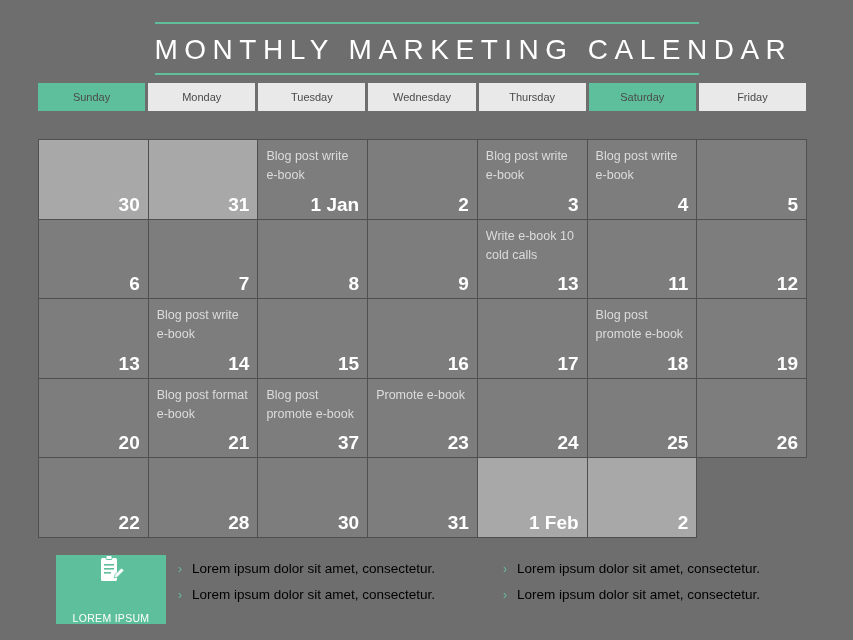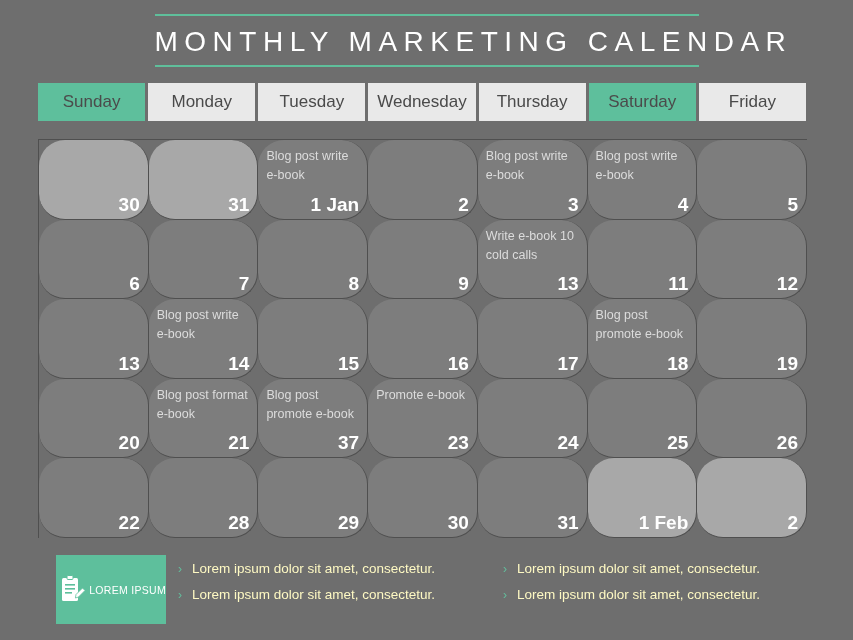--- a/index.html
+++ b/index.html
@@ -10,21 +10,21 @@
     width: 853px;
     height: 640px;
     background: #6e6e6e;
     font-family: "Liberation Sans", sans-serif;
     overflow: hidden;
     position: relative;
   }
 
   
   .title-block {
-    margin: 0 auto;
+    margin: 8px auto;
     padding-top: 14px;
     width: 544px;
     text-align: center;
   }
   .title-rule {
     height: 2px;
     background: #5fbf9b;
     width: 100%;
   }
   .title-rule.top { margin-bottom: 9px; }
@@ -42,25 +42,25 @@
   .dow-row {
     position: absolute;
     left: 38px;
     top: 83px;
     width: 768px;
     display: flex;
     gap: 3px;
   }
   .dow {
     flex: 1 1 0;
-    height: 38px;
+    height: 28px;
     display: flex;
     align-items: center;
     justify-content: center;
-    font-size: 17px;
+    font-size: 11px;
     color: #4a4a4a;
     background: #e9e9e9;
   }
   .dow.weekend {
     background: #5ebf9c;
     color: #4b4b4b;
   }
 
   
   .grid {
@@ -75,21 +75,20 @@
     border-top: 1px solid #4f4f4f;
   }
   .cell {
     position: relative;
     border-right: 1px solid #4f4f4f;
     border-bottom: 1px solid #4f4f4f;
     background: #7d7d7d;
     box-sizing: border-box;
     padding: 7px 8px 0 8px;
     overflow: hidden;
-    border-radius: 26px;
   }
   .cell.muted { background: #a8a8a8; }
   .cell-event {
     color: #dcdcdc;
     font-size: 12.5px;
     line-height: 19px;
     word-wrap: break-word;
   }
   .cell-num {
     position: absolute;
@@ -109,23 +108,23 @@
     height: 80px;
   }
   .badge {
     position: absolute;
     left: 56px;
     top: 3px;
     width: 110px;
     height: 69px;
     background: #5ebf9c;
     display: flex;
-    flex-direction: row;
+    flex-direction: column;
     align-items: center;
-    justify-content: flex-end;
+    justify-content: space-between;
     gap: 3px;
   }
   .badge-icon { width: 28px; height: 30px; display: block; }
   .badge-label {
     color: #ffffff;
     font-size: 10.5px;
     letter-spacing: 0.3px;
   }
   .notes {
     position: absolute;
@@ -142,21 +141,21 @@
     align-items: baseline;
     gap: 10px;
   }
   .note-bullet {
     color: #63bd9c;
     font-size: 12px;
     line-height: 18px;
     flex: 0 0 auto;
   }
   .note-text {
-    color: #fef9c3;
+    color: #000000;
     font-size: 13.5px;
     line-height: 18px;
     white-space: nowrap;
   }
 </style>
 </head>
 <body>
 
 <div class="title-block">
   <div class="title-rule top"></div>
@@ -287,24 +286,20 @@
       <div class="cell-event"></div>
       <div class="cell-num">26</div>
     </div>
     <div class="cell">
       <div class="cell-event"></div>
       <div class="cell-num">22</div>
     </div>
     <div class="cell">
       <div class="cell-event"></div>
       <div class="cell-num">28</div>
-    </div>
-    <div class="cell">
-      <div class="cell-event"></div>
-      <div class="cell-num">29</div>
     </div>
     <div class="cell">
       <div class="cell-event"></div>
       <div class="cell-num">30</div>
     </div>
     <div class="cell">
       <div class="cell-event"></div>
       <div class="cell-num">31</div>
     </div>
     <div class="cell muted">

